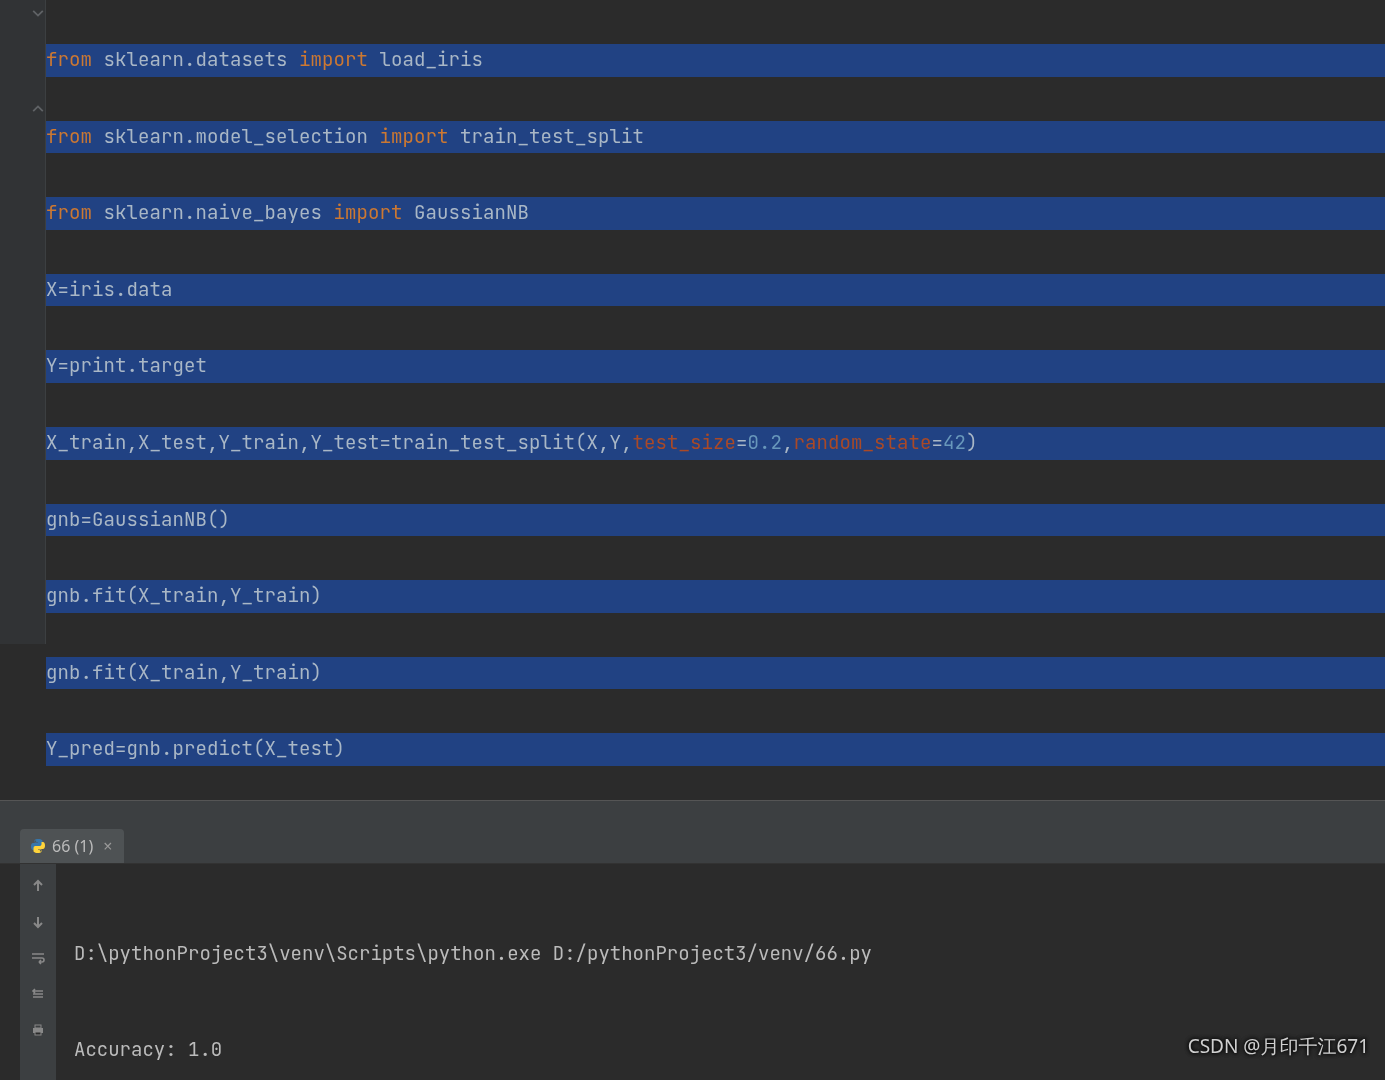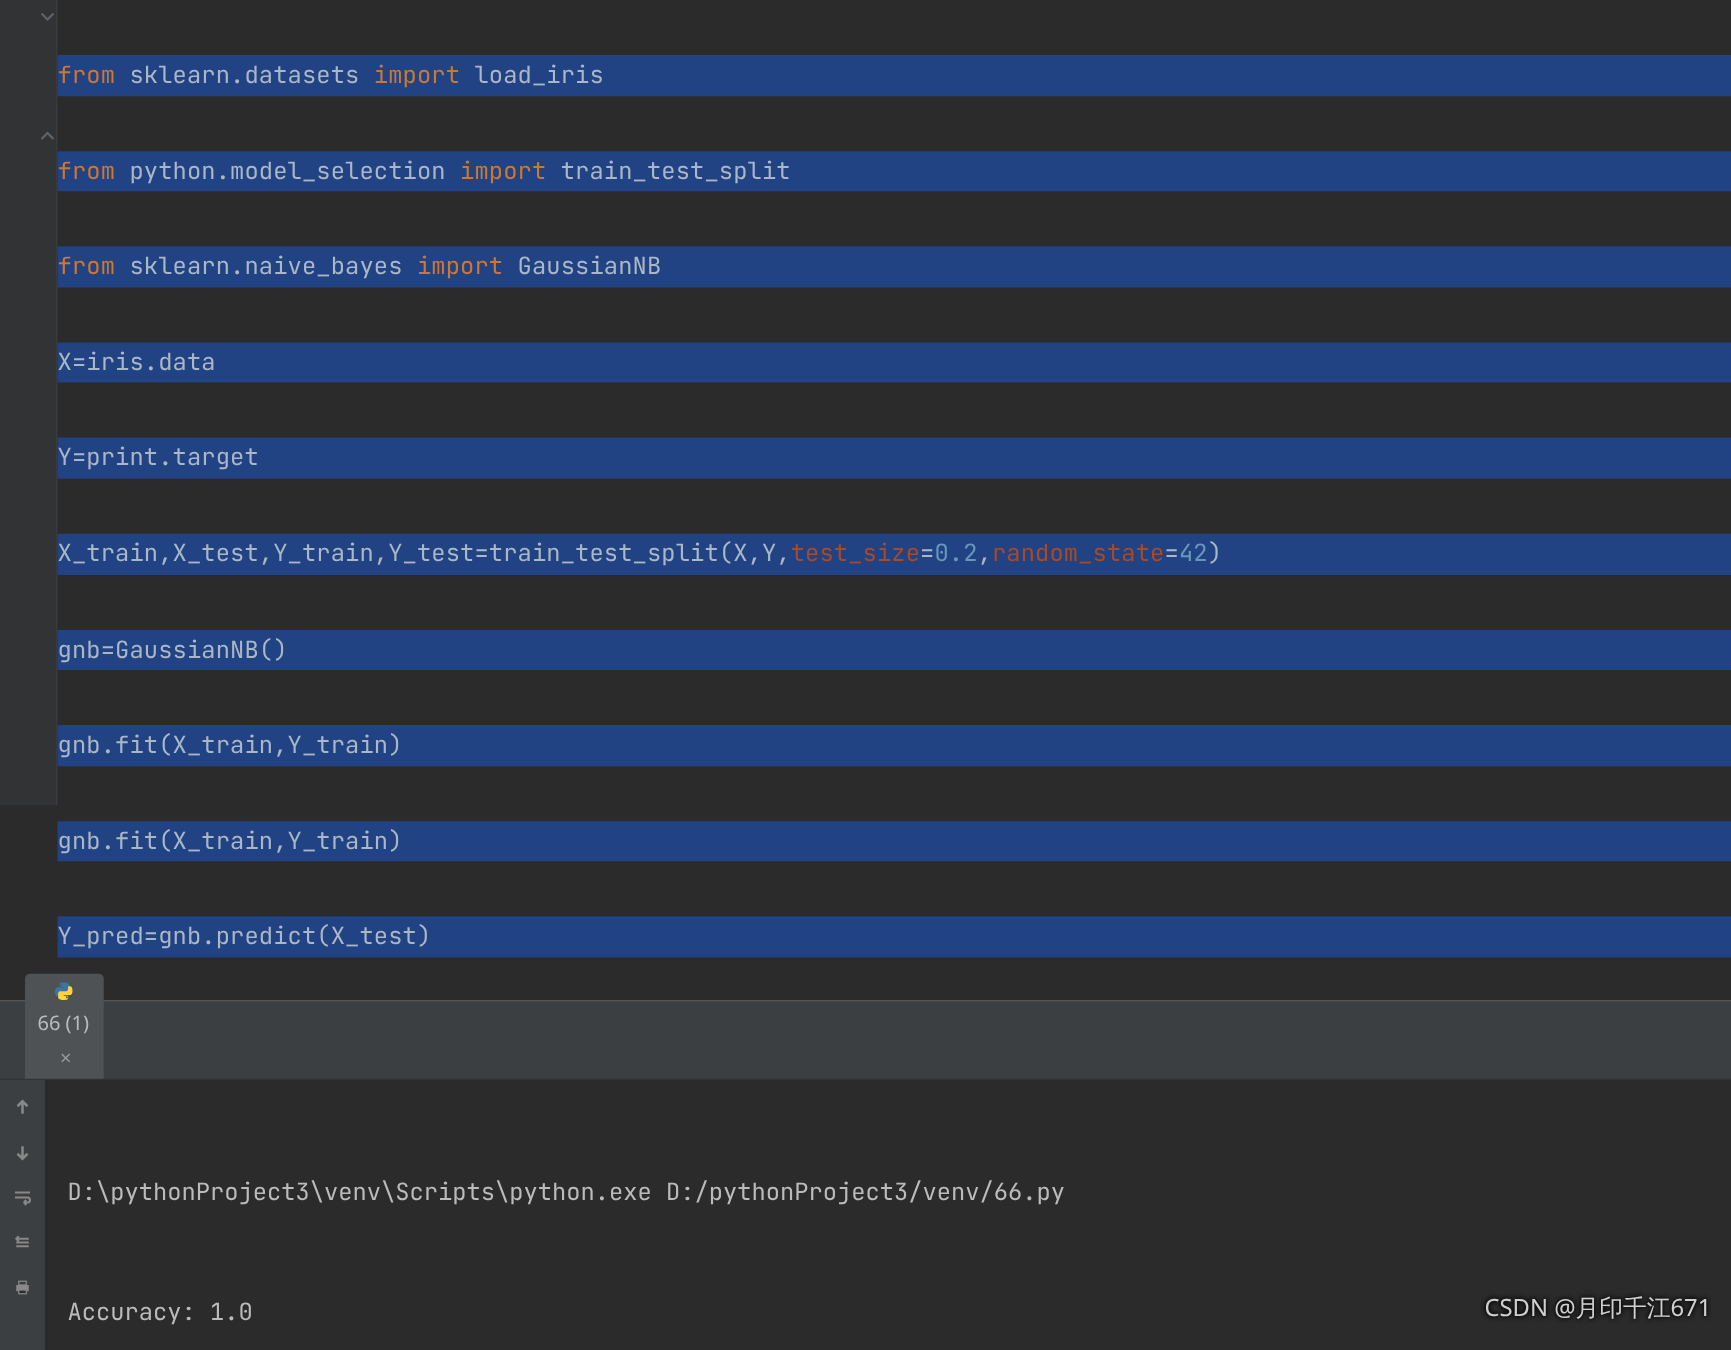--- a/index.html
+++ b/index.html
@@ -89,31 +89,31 @@
     align-items:center;
     gap:6px;
     padding: 6px 12px 6px 10px;
     background:#4e5254;
     border-top-left-radius:4px;
     border-top-right-radius:4px;
     margin-left:20px;
     color:#bbb;
     font-size:16px;
     font-family: system-ui, sans-serif;
-    flex-direction: column;
   }
   .console-tab .close-x { color:#999; margin-left:4px; }
 
   .console-body {
     position:absolute;
     left:0; right:0;
     top:864px;
     bottom:0;
     background:#2b2b2b;
     display:flex;
+    padding-left:20px;
   }
   .console-gutter {
     width:36px;
     background:#3c3f41;
     display:flex;
     flex-direction:column;
     align-items:center;
     gap:12px;
     padding-top:10px;
   }
@@ -156,21 +156,21 @@
         </svg>
     </div>
     <div class="fold-marker fold2">
       <svg viewBox="0 0 10 10" width="12" height="12">
           <path d="M1 6 L5 2 L9 6" fill="none" stroke="#606366" stroke-width="1.5"></path>
         </svg>
     </div>
   </div>
   <div class="code-area">
     <div class="code-line selected"><span class="kw">from</span><span class="plain"> sklearn.datasets </span><span class="kw">import</span><span class="plain"> load_iris</span></div>
-    <div class="code-line selected"><span class="kw">from</span><span class="plain"> python.model_selection </span><span class="kw">import</span><span class="plain"> train_test_split</span></div>
+    <div class="code-line selected"><span class="kw">from</span><span class="plain"> sklearn.model_selection </span><span class="kw">import</span><span class="plain"> train_test_split</span></div>
     <div class="code-line selected"><span class="kw">from</span><span class="plain"> sklearn.naive_bayes </span><span class="kw">import</span><span class="plain"> GaussianNB</span></div>
     <div class="code-line selected"><span class="plain">X=iris.data</span></div>
     <div class="code-line selected"><span class="plain">Y=print.target</span></div>
     <div class="code-line selected"><span class="plain">X_train,X_test,Y_train,Y_test=train_test_split(X,Y,</span><span class="paramkw">test_size</span><span class="plain">=</span><span class="num">0.2</span><span class="plain">,</span><span class="paramkw">random_state</span><span class="plain">=</span><span class="num">42</span><span class="plain">)</span></div>
     <div class="code-line selected"><span class="plain">gnb=GaussianNB()</span></div>
     <div class="code-line selected"><span class="plain">gnb.fit(X_train,Y_train)</span></div>
     <div class="code-line selected"><span class="plain">gnb.fit(X_train,Y_train)</span></div>
     <div class="code-line selected"><span class="plain">Y_pred=gnb.predict(X_test)</span></div>
     <div class="code-line lastline"><span class="builtin">print</span><span class="plain">(</span><span class="str">"Accuracy:"</span><span class="plain">,metrics.accuracy_score(Y_test,Y_pred))</span><span class="cursor"></span></div>
   </div>

